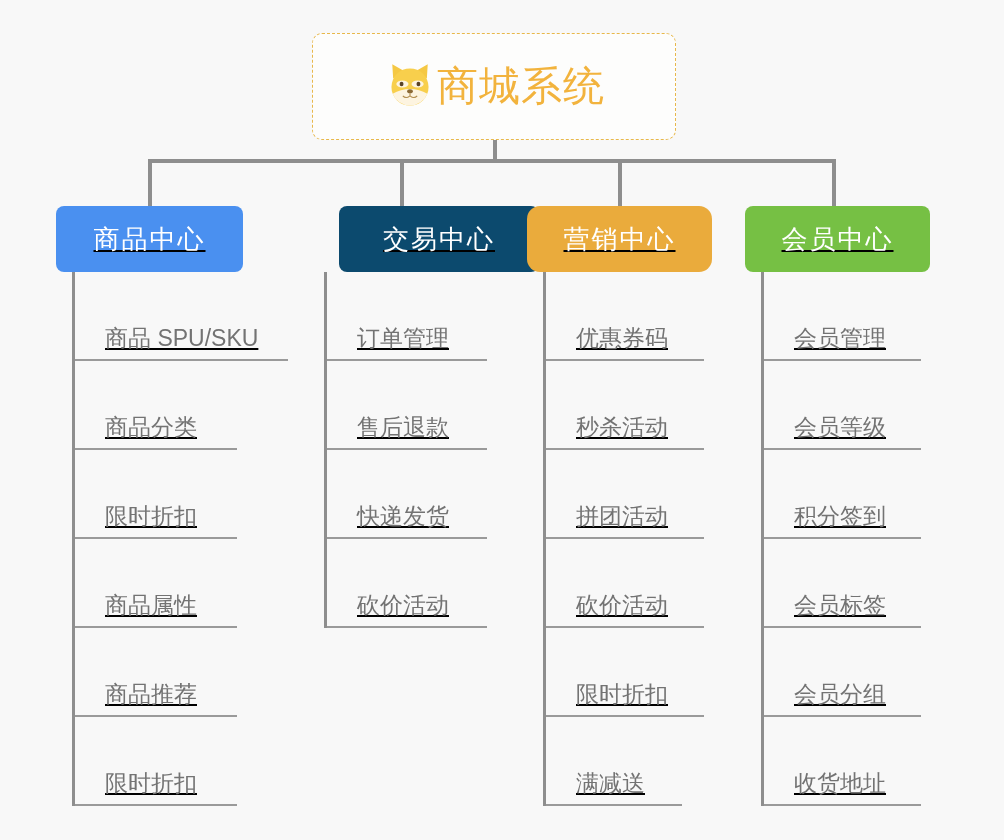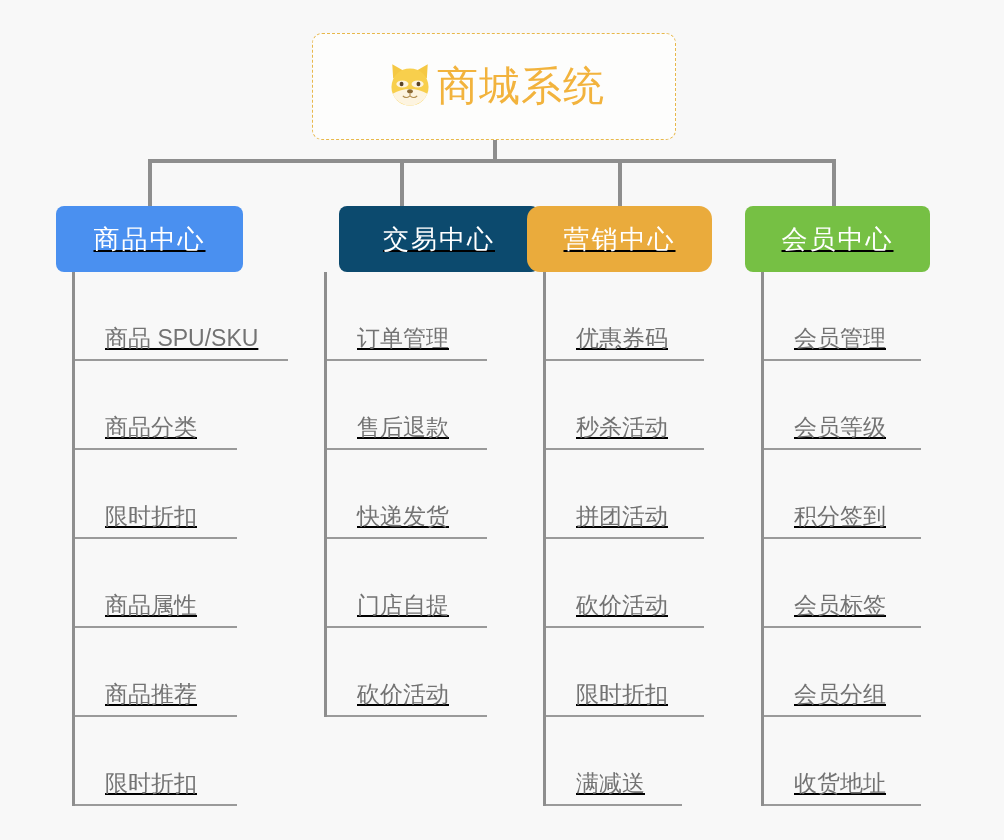--- a/index.html
+++ b/index.html
@@ -219,24 +219,20 @@
       </div>
       <div class="leaf">
         <span class="leaf-label">售后退款</span>
         <span class="leaf-underline" style="width:160px"></span>
       </div>
       <div class="leaf">
         <span class="leaf-label">快递发货</span>
         <span class="leaf-underline" style="width:160px"></span>
       </div>
       <div class="leaf">
-        <span class="leaf-label">门店自提</span>
-        <span class="leaf-underline" style="width:160px"></span>
-      </div>
-      <div class="leaf">
         <span class="leaf-label">砍价活动</span>
         <span class="leaf-underline" style="width:160px"></span>
       </div>
     </div>
   </div>
 
   <div class="column c3">
     <div class="cat-header">营销中心</div>
     <div class="branch">
       <div class="leaf">

